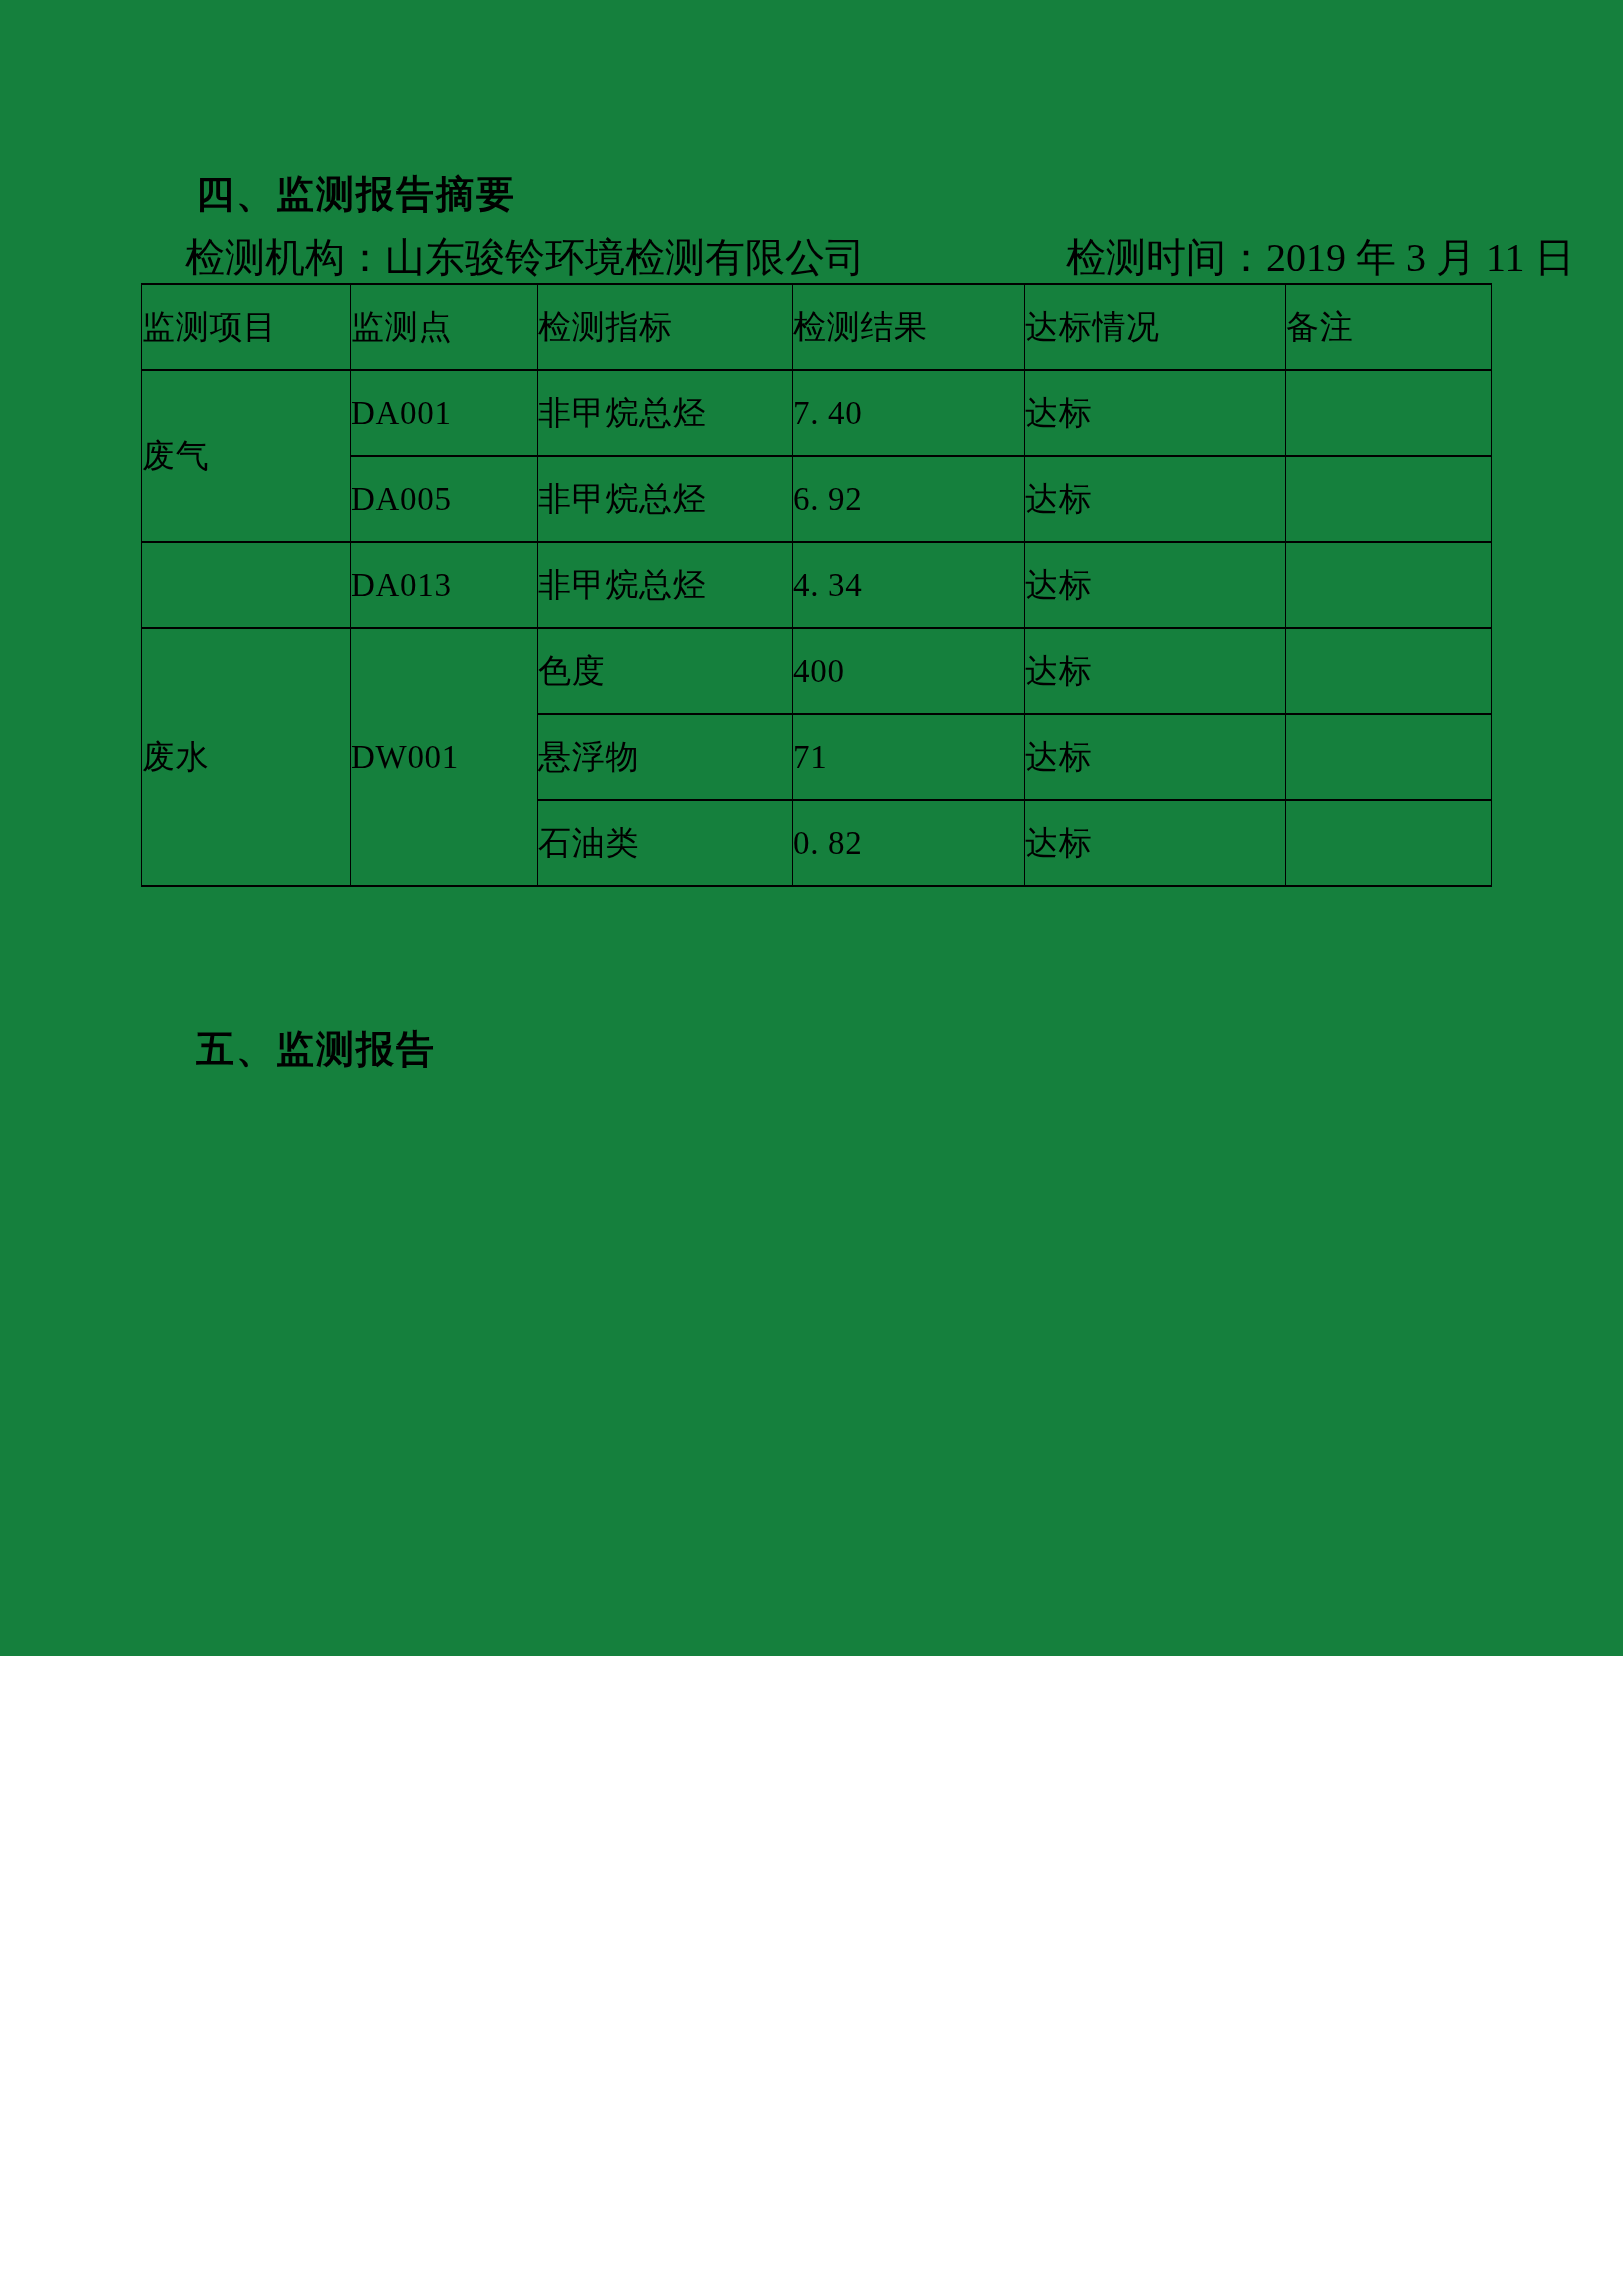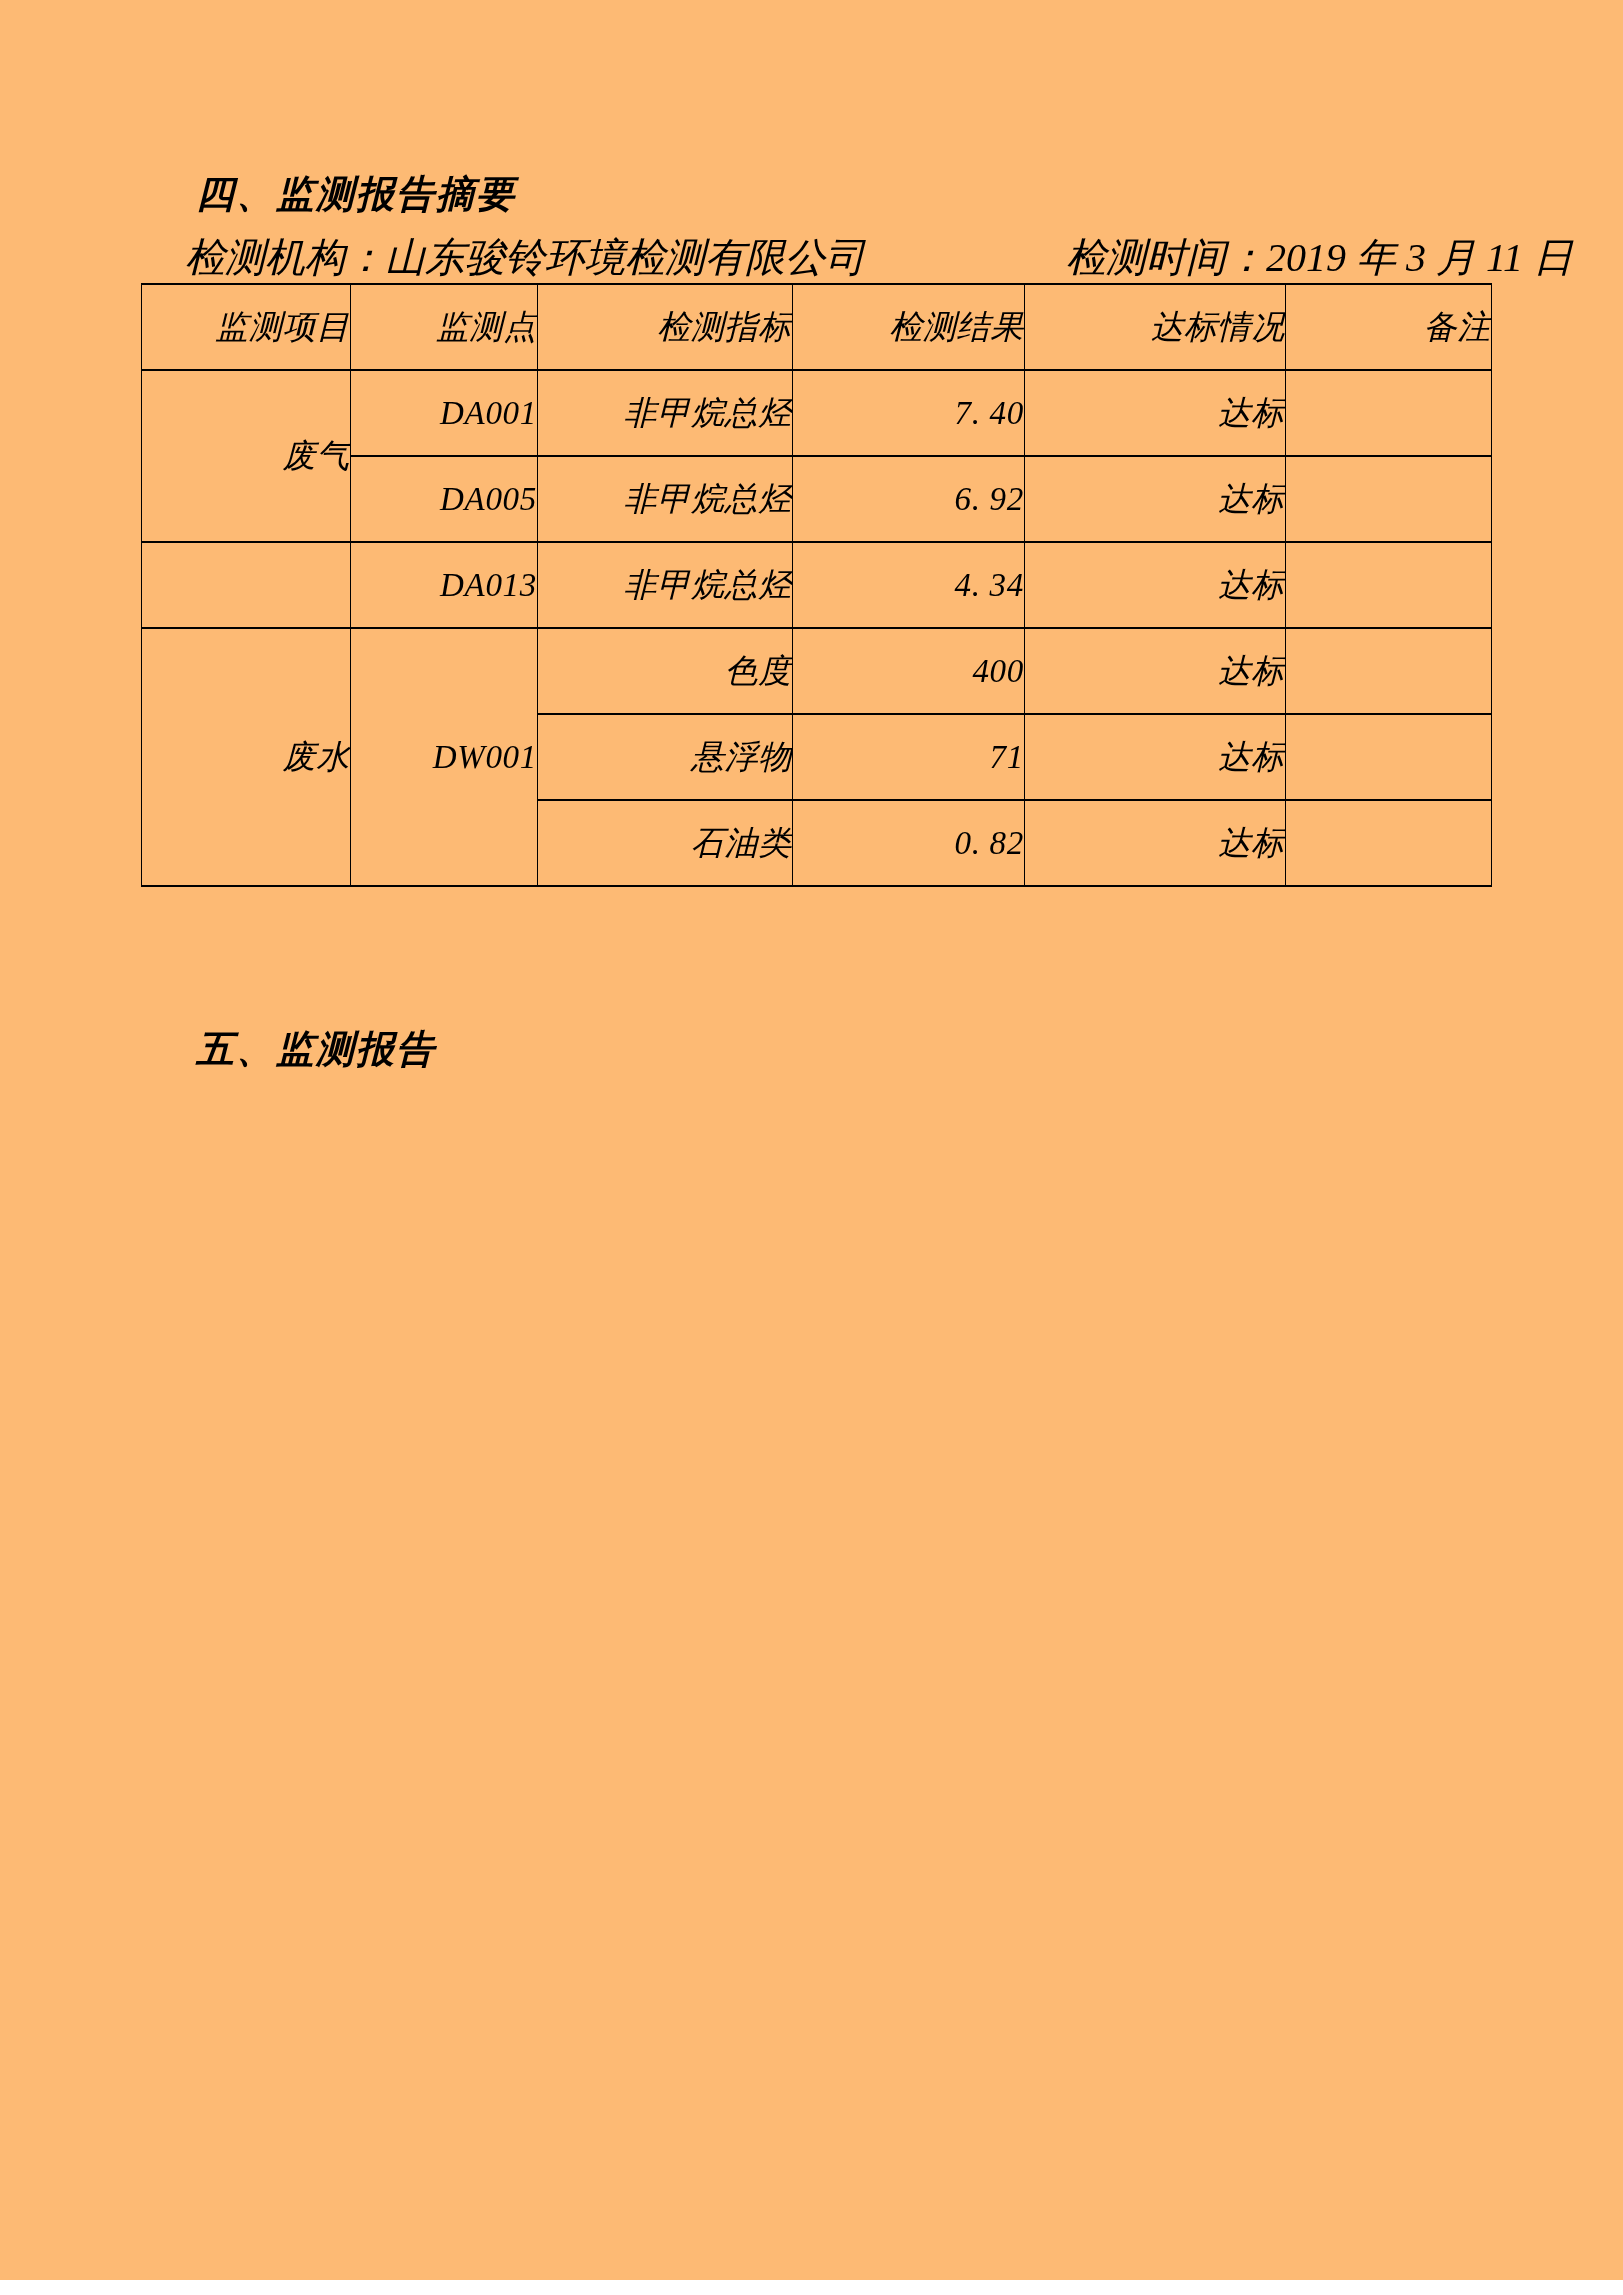--- a/index.html
+++ b/index.html
@@ -3,26 +3,25 @@
 <meta charset="utf-8">
 <style>
   html, body {
     margin: 0;
     padding: 0;
     background: #ffffff;
   }
   .page {
     position: relative;
     width: 1623px;
-    height: 2280px;
-    background: #fdba74;
+    height: 1656px;
+    background: #15803d;
     color: #000000;
     font-family: "Liberation Serif", "DejaVu Serif", serif;
     overflow: hidden;
-    font-style: italic;
   }
   .section-heading {
     position: absolute;
     margin: 0;
     font-size: 38px;
     font-weight: bold;
     line-height: 38px;
     letter-spacing: 2px;
     white-space: pre;
   }
@@ -50,21 +49,21 @@
     border-collapse: collapse;
     font-size: 33px;
   }
   table.summary tr { height: 86px; }
   table.summary th,
   table.summary td {
     border: 1.3px solid #000000;
     border-top-width: 2.6px;
     border-bottom-width: 2.6px;
     padding: 0;
-    text-align: right;
+    text-align: left;
     vertical-align: middle;
     font-weight: normal;
     letter-spacing: 0.7px;
     white-space: pre;
     overflow: hidden;
   }
   table.summary thead th { border-top-width: 2px; }
 </style>
 </head>
 <body>

